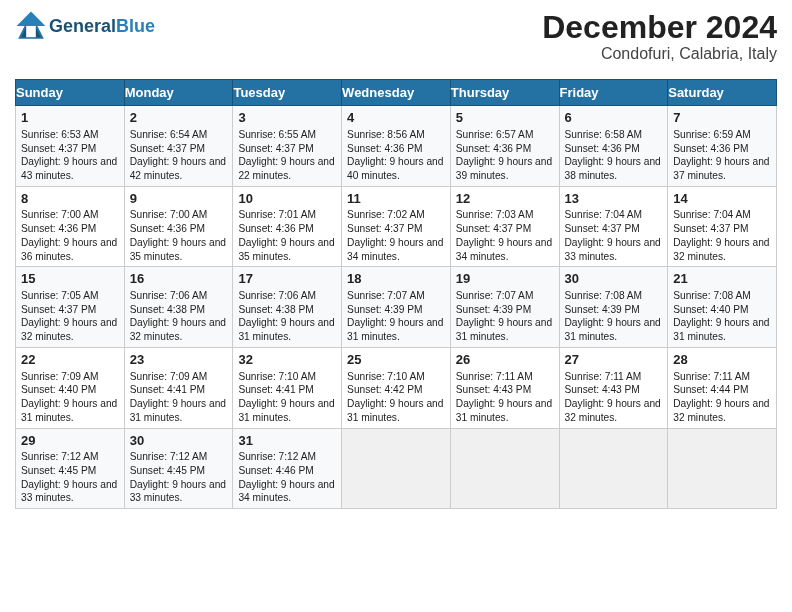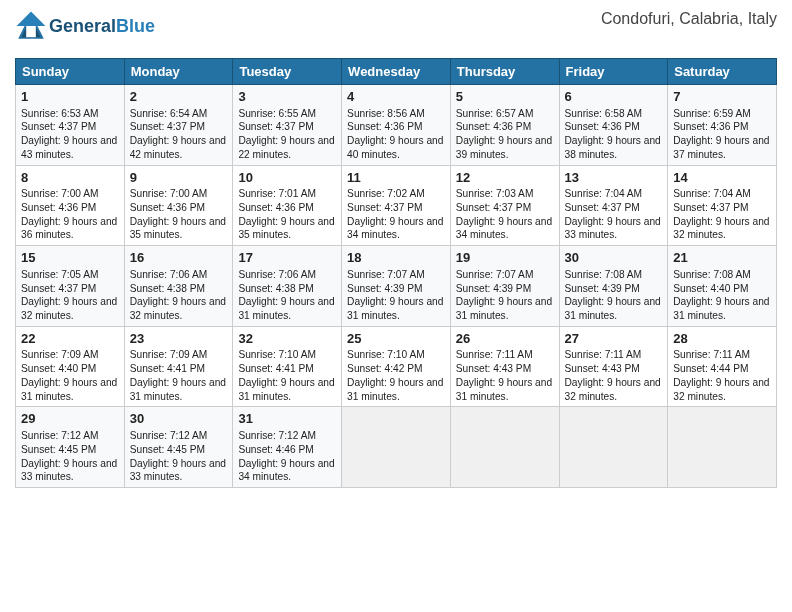--- a/index.html
+++ b/index.html
@@ -50,21 +50,21 @@
     }
     table {
       width: 100%;
       border-collapse: collapse;
       table-layout: fixed;
     }
     thead tr th {
       background-color: #2471a3;
       color: white;
       text-align: left;
-      padding: 5px 6px;
+      padding: 5px 0;
       font-size: 13px;
       font-weight: bold;
       border: 1px solid #1a5276;
     }
     tbody tr td {
       border: 1px solid #ccc;
       vertical-align: top;
       padding: 3px 5px;
       font-size: 10.2px;
       color: #222;
@@ -94,20 +94,21 @@
         <polygon points="20,4 36,36 4,36" fill="#2471a3"></polygon>
         <polygon points="20,10 32,34 8,34" fill="#1a5276"></polygon>
         <rect x="14" y="20" width="12" height="14" fill="#fff"></rect>
         <polygon points="20,2 38,20 2,20" fill="#2980b9"></polygon>
       </svg>
       <div>
         <span class="logo-general">General</span><span class="logo-blue">Blue</span>
       </div>
     </div>
     <div class="title-block">
+      <h1>December 2024</h1>
       <h2>Condofuri, Calabria, Italy</h2>
     </div>
   </div>
 
   <table>
     <thead>
       <tr>
       <th>Sunday</th>
           <th>Monday</th>
           <th>Tuesday</th>

